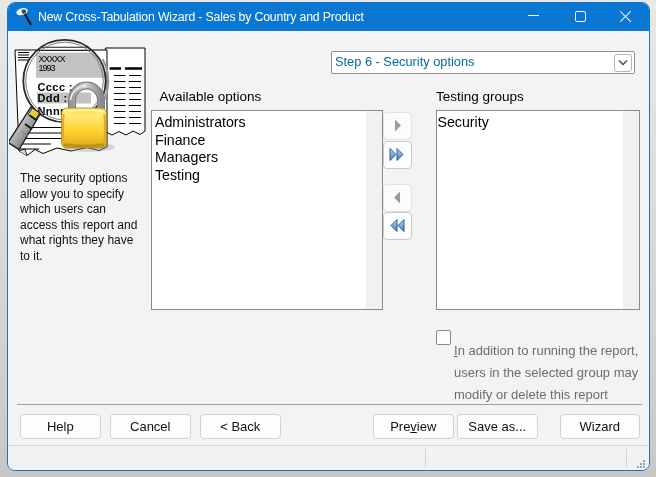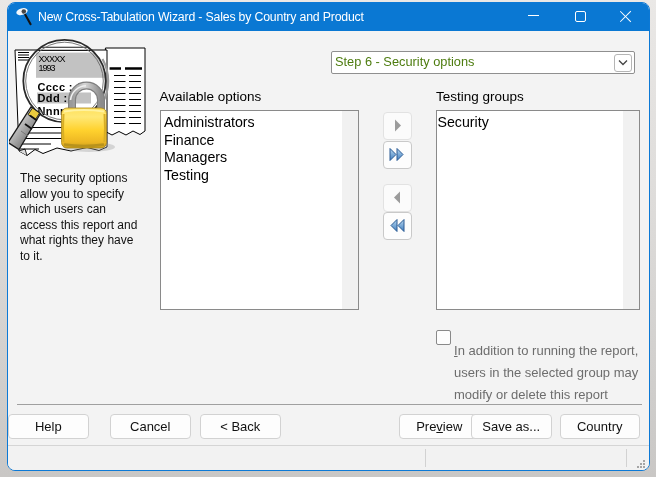--- a/index.html
+++ b/index.html
@@ -14,27 +14,27 @@
 .maxi{left:567px;top:8px;width:9px;height:9px;border:1px solid #fff;border-radius:2px;position:absolute;}
 .closex{position:absolute;left:611px;top:7px;width:12px;height:12px;}
 .closex:before,.closex:after{content:"";position:absolute;left:5.5px;top:-1px;width:1.2px;height:15px;background:#fff;}
 .closex:before{transform:rotate(45deg);}
 .closex:after{transform:rotate(-45deg);}
 
 .lefttext{position:absolute;left:12px;top:168px;width:144px;font-size:12px;line-height:15.5px;color:#111;}
 
 .combo{position:absolute;left:322.5px;top:47.5px;width:302.5px;height:21.5px;background:#fff;
   border:1px solid #8f8f8f;border-radius:2px;}
-.combo .ctext{position:absolute;left:3.5px;top:2.5px;font-size:12.8px;color:#4d7c0f;}
+.combo .ctext{position:absolute;left:3.5px;top:2.5px;font-size:12.8px;color:#0369a1;}
 .cbtn{position:absolute;right:2.5px;top:2.5px;width:16px;height:16px;border:1px solid #b5b5b5;border-radius:3px;}
 .cbtn svg{position:absolute;left:3px;top:4px;}
 
 .grouplabel{position:absolute;font-size:13.5px;color:#000;}
 .listbox{position:absolute;top:107px;height:198px;background:#fff;border:1px solid #8a8a8a;}
-.lb1{left:152px;width:196.5px;}
+.lb1{left:143px;width:196.5px;padding-left:33px;}
 .lb2{left:427.5px;width:202.5px;}
 .track{position:absolute;top:0;right:0;width:16px;height:100%;background:#f1f1f1;}
 .items{position:absolute;left:3px;top:3px;font-size:14.2px;line-height:17.6px;color:#000;}
 
 .abtn{position:absolute;left:375px;width:27px;height:26px;border-radius:4px;}
 .abtn.en{background:#fdfdfd;border:1px solid #c9c9c9;}
 .abtn.dis{background:#fbfbfb;border:1px solid #e2e2e2;}
 .abtn svg{position:absolute;left:0;top:0;}
 
 .chk{position:absolute;left:427.5px;top:327px;width:13px;height:13px;background:#fdfdfd;border:1px solid #898989;border-radius:2px;}
@@ -188,26 +188,26 @@
         </defs>
     <path d="M13,6.5 L7,12.5 L13,18.5 Z" fill="url(#bl2)" stroke="#2a5b94" stroke-width="1"></path>
     <path d="M20,6.5 L14,12.5 L20,18.5 Z" fill="url(#bl2)" stroke="#2a5b94" stroke-width="1"></path>
   </svg>
     </div>
 
   <div class="chk"></div>
   <div class="chktext"><u>I</u>n addition to running the report,<br>users in the selected group may<br>modify or delete this report</div>
 
   <div class="sep"></div>
-  <div class="pbtn" style="left:0;">Help</div>
+  <div class="pbtn" style="left:12px;">Help</div>
   <div class="pbtn" style="left:102px;">Cancel</div>
   <div class="pbtn" style="left:192px;">&lt; Back</div>
-  <div class="pbtn" style="left:391px;">Pre<u>v</u>iew</div>
-  <div class="pbtn" style="left:463px;">Save as...</div>
-  <div class="pbtn" style="left:551.5px;">Country</div>
+  <div class="pbtn" style="left:365px;">Pre<u>v</u>iew</div>
+  <div class="pbtn" style="left:449px;">Save as...</div>
+  <div class="pbtn" style="left:551.5px;">Wizard</div>
 
   <div class="status">
     <div class="sdiv" style="left:417px;"></div>
     <div class="sdiv" style="left:618px;"></div>
     <div class="grip">
       <i style="left:629px;top:19.5px;"></i>
         <i style="left:632px;top:19.5px;"></i>
         <i style="left:635px;top:19.5px;"></i>
       <i style="left:632px;top:16.5px;"></i>
         <i style="left:635px;top:16.5px;"></i>

